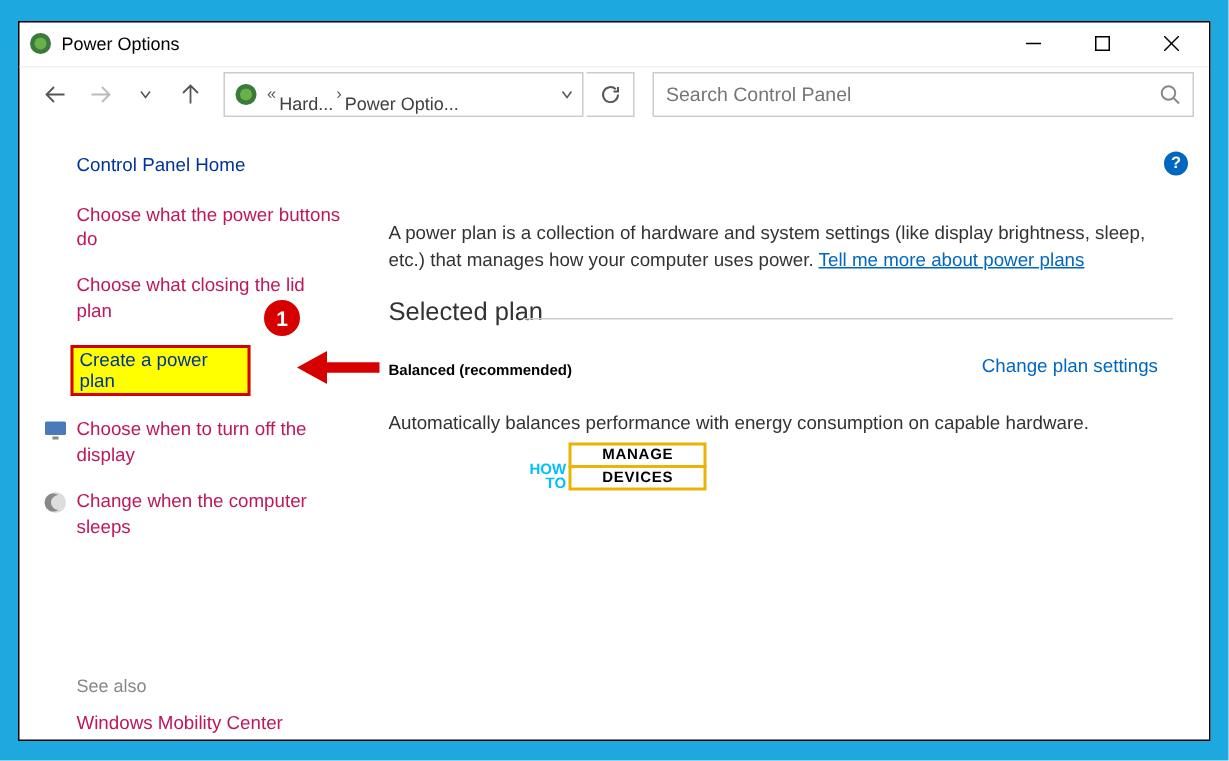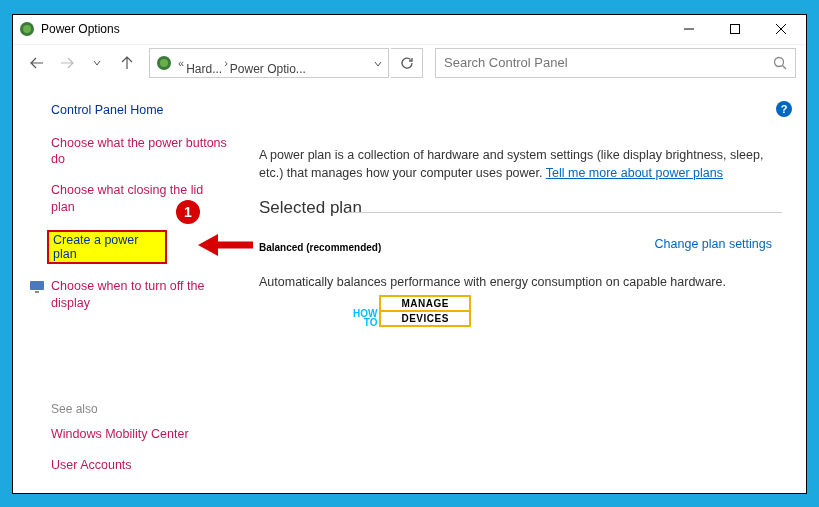--- a/index.html
+++ b/index.html
@@ -141,20 +141,27 @@
           <span class="side-link-text">Choose what closing the lid plan</span>
         </div>
       <div class="highlight-box"><span class="side-link-text">Create a power plan</span></div>
       <div class="side-link with-icon">
         <svg class="side-icon" viewBox="0 0 16 16">
             <rect x="1" y="2" width="14" height="9" rx="1" fill="#4a7abc"></rect>
             <rect x="6" y="12" width="4" height="2" fill="#888"></rect>
           </svg>
         <span class="side-link-text">Choose when to turn off the display</span>
       </div>
+      <div class="side-link with-icon">
+        <svg class="side-icon" viewBox="0 0 16 16">
+            <circle cx="8" cy="8" r="7" fill="#ddd"></circle>
+            <path d="M10 3 A6 6 0 1 0 10 13 A4.5 4.5 0 0 1 10 3" fill="#888"></path>
+          </svg>
+        <span class="side-link-text">Change when the computer sleeps</span>
+      </div>
       <div class="see-also-section">
         <div class="see-also">See also</div>
         <div class="side-link">
             <span class="side-link-text">Windows Mobility Center</span>
           </div>
         <div class="side-link">
             <span class="side-link-text">User Accounts</span>
           </div>
       </div>
     </div>

